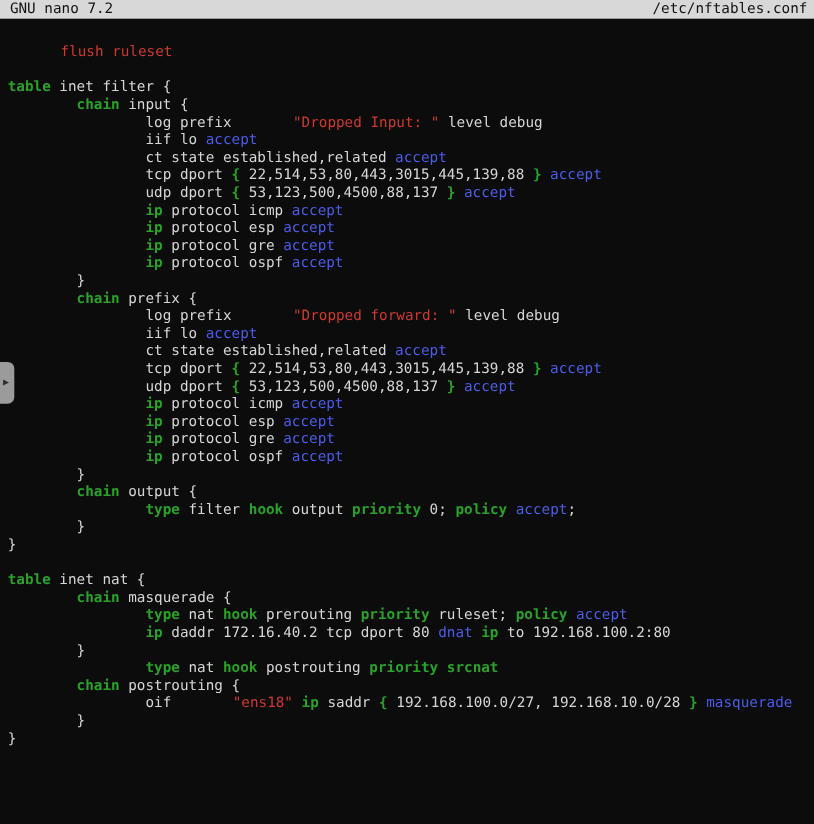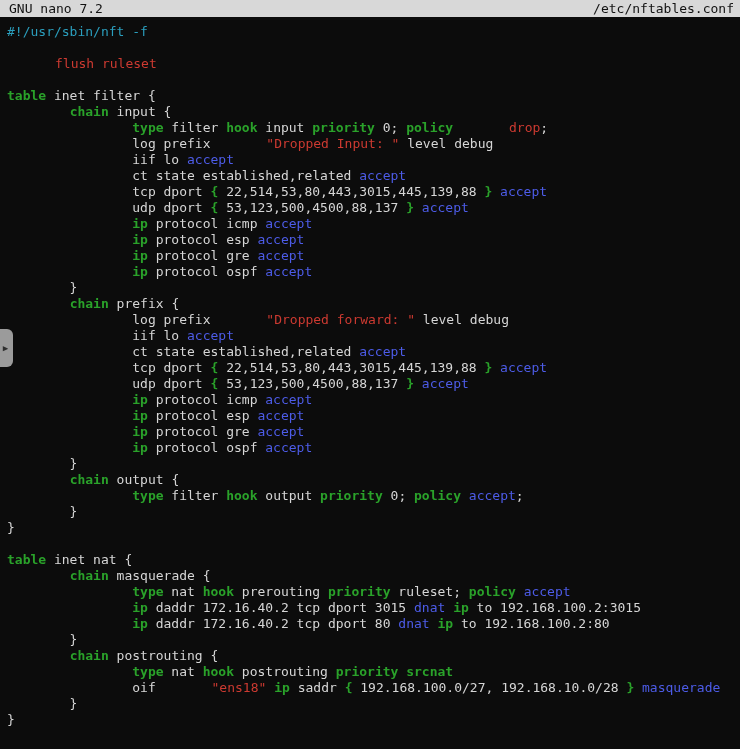--- a/index.html
+++ b/index.html
@@ -67,27 +67,25 @@
 </style>
 </head>
 <body>
 
 <div class="screen">
   <div class="titlebar">
     <span>GNU nano 7.2</span>
     <span>/etc/nftables.conf</span>
   </div>
   <div class="editor">
-      <div class="code-line"><span class="tok-c">#!/usr/sbin/nft -f</span></div>
       <div class="code-line"></div>
       <div class="code-line"><span class="tok-r">flush ruleset</span></div>
       <div class="code-line"></div>
       <div class="code-line"><span class="tok-g">table</span><span class="tok-d"> inet filter {</span></div>
       <div class="code-line"><span class="tok-d">        </span><span class="tok-g">chain</span><span class="tok-d"> input {</span></div>
-      <div class="code-line"><span class="tok-d">                </span><span class="tok-g">type</span><span class="tok-d"> filter </span><span class="tok-g">hook</span><span class="tok-d"> input </span><span class="tok-g">priority</span><span class="tok-d"> 0; </span><span class="tok-g">policy</span><span class="tok-d"> </span><span class="tok-r">drop</span><span class="tok-d">;</span></div>
       <div class="code-line"><span class="tok-d">                log prefix </span><span class="tok-r">"Dropped Input: "</span><span class="tok-d"> level debug</span></div>
       <div class="code-line"><span class="tok-d">                iif lo </span><span class="tok-b">accept</span></div>
       <div class="code-line"><span class="tok-d">                ct state established,related </span><span class="tok-b">accept</span></div>
       <div class="code-line"><span class="tok-d">                tcp dport </span><span class="tok-g">{</span><span class="tok-d"> 22,514,53,80,443,3015,445,139,88 </span><span class="tok-g">}</span><span class="tok-d"> </span><span class="tok-b">accept</span></div>
       <div class="code-line"><span class="tok-d">                udp dport </span><span class="tok-g">{</span><span class="tok-d"> 53,123,500,4500,88,137 </span><span class="tok-g">}</span><span class="tok-d"> </span><span class="tok-b">accept</span></div>
       <div class="code-line"><span class="tok-d">                </span><span class="tok-g">ip</span><span class="tok-d"> protocol icmp </span><span class="tok-b">accept</span></div>
       <div class="code-line"><span class="tok-d">                </span><span class="tok-g">ip</span><span class="tok-d"> protocol esp </span><span class="tok-b">accept</span></div>
       <div class="code-line"><span class="tok-d">                </span><span class="tok-g">ip</span><span class="tok-d"> protocol gre </span><span class="tok-b">accept</span></div>
       <div class="code-line"><span class="tok-d">                </span><span class="tok-g">ip</span><span class="tok-d"> protocol ospf </span><span class="tok-b">accept</span></div>
       <div class="code-line"><span class="tok-d">        }</span></div>
@@ -103,25 +101,24 @@
       <div class="code-line"><span class="tok-d">                </span><span class="tok-g">ip</span><span class="tok-d"> protocol ospf </span><span class="tok-b">accept</span></div>
       <div class="code-line"><span class="tok-d">        }</span></div>
       <div class="code-line"><span class="tok-d">        </span><span class="tok-g">chain</span><span class="tok-d"> output {</span></div>
       <div class="code-line"><span class="tok-d">                </span><span class="tok-g">type</span><span class="tok-d"> filter </span><span class="tok-g">hook</span><span class="tok-d"> output </span><span class="tok-g">priority</span><span class="tok-d"> 0; </span><span class="tok-g">policy</span><span class="tok-d"> </span><span class="tok-b">accept</span><span class="tok-d">;</span></div>
       <div class="code-line"><span class="tok-d">        }</span></div>
       <div class="code-line"><span class="tok-d">}</span></div>
       <div class="code-line"></div>
       <div class="code-line"><span class="tok-g">table</span><span class="tok-d"> inet nat {</span></div>
       <div class="code-line"><span class="tok-d">        </span><span class="tok-g">chain</span><span class="tok-d"> masquerade {</span></div>
       <div class="code-line"><span class="tok-d">                </span><span class="tok-g">type</span><span class="tok-d"> nat </span><span class="tok-g">hook</span><span class="tok-d"> prerouting </span><span class="tok-g">priority</span><span class="tok-d"> ruleset; </span><span class="tok-g">policy</span><span class="tok-d"> </span><span class="tok-b">accept</span></div>
-      <div class="code-line"><span class="tok-d">                </span><span class="tok-g">ip</span><span class="tok-d"> daddr 172.16.40.2 tcp dport 3015 </span><span class="tok-b">dnat</span><span class="tok-d"> </span><span class="tok-g">ip</span><span class="tok-d"> to 192.168.100.2:3015</span></div>
       <div class="code-line"><span class="tok-d">                </span><span class="tok-g">ip</span><span class="tok-d"> daddr 172.16.40.2 tcp dport 80 </span><span class="tok-b">dnat</span><span class="tok-d"> </span><span class="tok-g">ip</span><span class="tok-d"> to 192.168.100.2:80</span></div>
       <div class="code-line"><span class="tok-d">        }</span></div>
+      <div class="code-line"><span class="tok-d">                </span><span class="tok-g">type</span><span class="tok-d"> nat </span><span class="tok-g">hook</span><span class="tok-d"> postrouting </span><span class="tok-g">priority</span><span class="tok-d"> </span><span class="tok-g">srcnat</span></div>
       <div class="code-line"><span class="tok-d">        </span><span class="tok-g">chain</span><span class="tok-d"> postrouting {</span></div>
-      <div class="code-line"><span class="tok-d">                </span><span class="tok-g">type</span><span class="tok-d"> nat </span><span class="tok-g">hook</span><span class="tok-d"> postrouting </span><span class="tok-g">priority</span><span class="tok-d"> </span><span class="tok-g">srcnat</span></div>
       <div class="code-line"><span class="tok-d">                oif </span><span class="tok-r">"ens18"</span><span class="tok-d"> </span><span class="tok-g">ip</span><span class="tok-d"> saddr </span><span class="tok-g">{</span><span class="tok-d"> 192.168.100.0/27, 192.168.10.0/28 </span><span class="tok-g">}</span><span class="tok-d"> </span><span class="tok-b">masquerade</span></div>
       <div class="code-line"><span class="tok-d">        }</span></div>
       <div class="code-line"><span class="tok-d">}</span></div>
     </div>
   <div class="side-tab">
     <span class="arrow">▶</span>
   </div>
 </div>
 
 </body></html>

